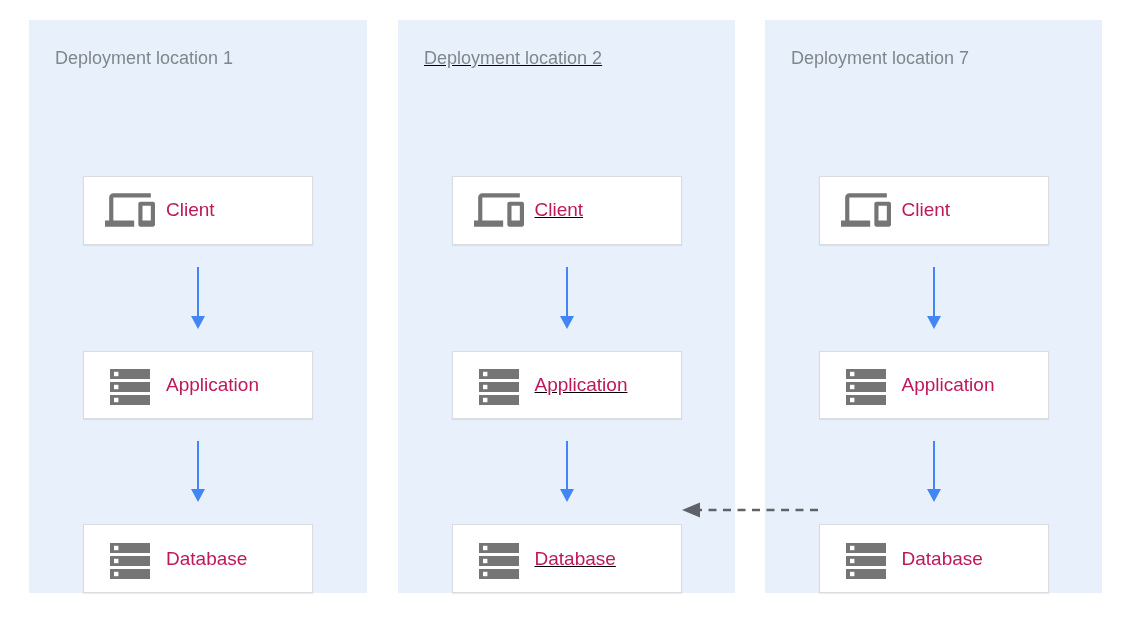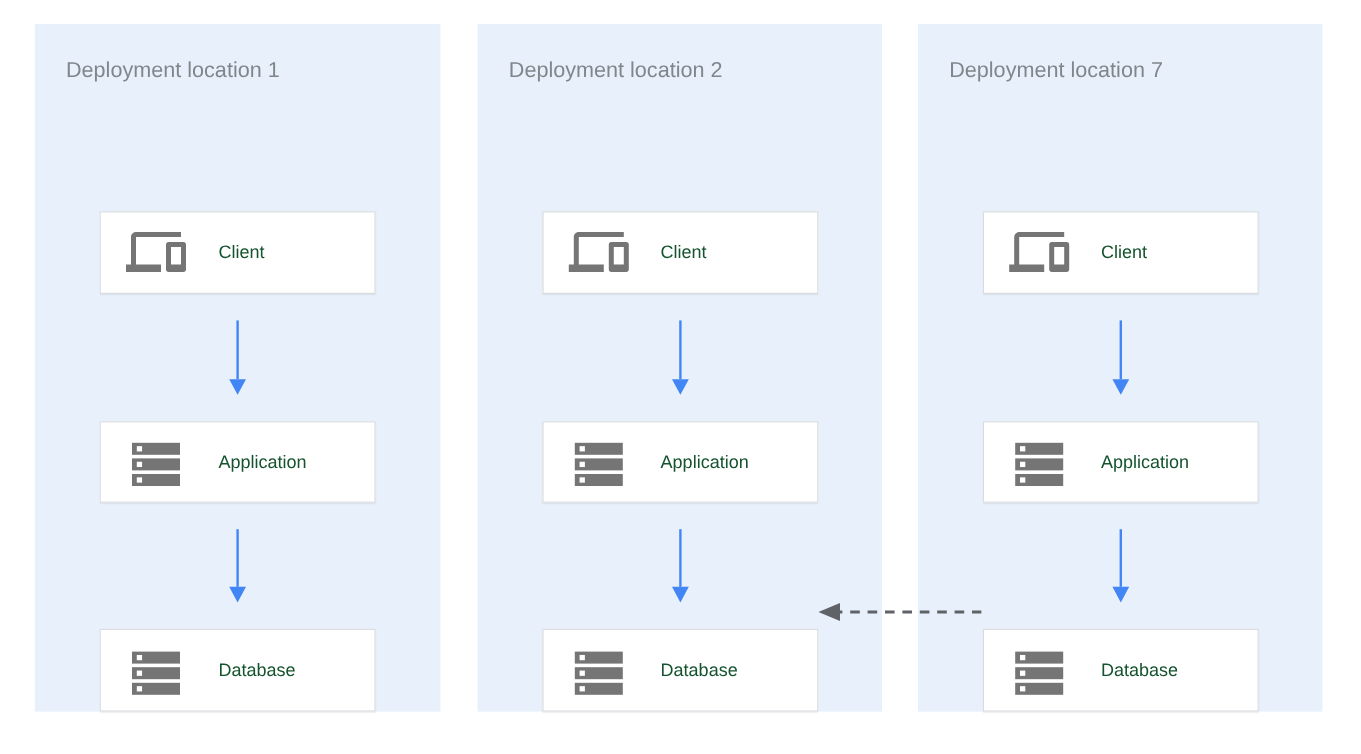--- a/index.html
+++ b/index.html
@@ -13,21 +13,21 @@
   .panel{
     position:absolute;
     top:20px;height:573px;width:337px;
     background:#e8f1fb;
     display:flex;flex-direction:column;align-items:center;
     box-sizing:border-box;
     padding-top:28px;
     gap:22px;
   }
   .panel.p1{left:29px;width:338px;}
-  .panel.p2{left:398px;}
+  .panel.p2{left:398px;text-decoration:underline;}
   .panel.p3{left:765px;}
   .panel-title{
     align-self:flex-start;
     margin:0 0 0 26px;
     font-size:18px;font-weight:400;
     color:#80868b;
     line-height:20px;
   }
   .node{
     width:230px;height:93px;
@@ -39,23 +39,23 @@
     display:flex;align-items:center;
     padding-left:18px;
   }
   .node.first{margin-top:86px;}
   .node .icon{
     width:56px;height:52px;
     display:flex;align-items:center;justify-content:center;
     flex:0 0 auto;
   }
   .node .label{
-    margin-left:24px;
-    font-size:15px;
-    color:#14532d;
+    margin-left:8px;
+    font-size:19px;
+    color:#be185d;
   }
   .v-arrow{
     height:62px;width:14px;
     display:flex;flex-direction:column;align-items:center;
     flex:0 0 auto;
   }
   .v-arrow .shaft{width:2px;flex:1 1 auto;background:#4285f4;}
   .v-arrow .head{
     width:0;height:0;
     border-left:7px solid transparent;

